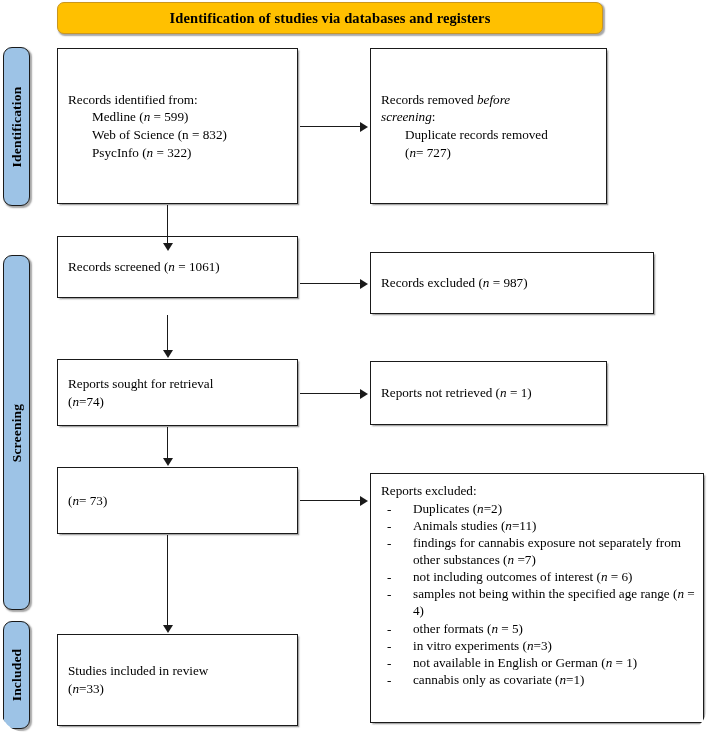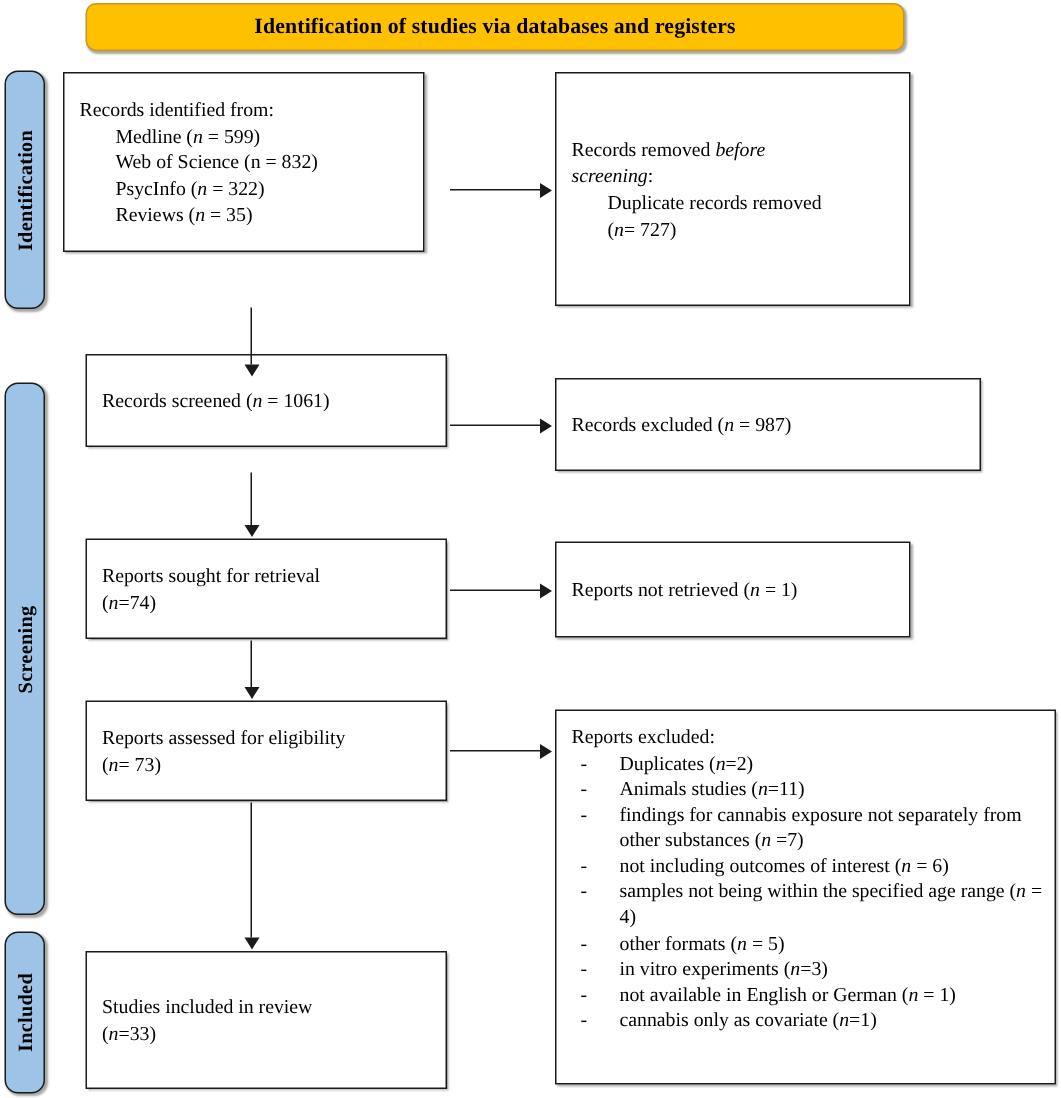--- a/index.html
+++ b/index.html
@@ -13,20 +13,21 @@
     font-family: "Liberation Serif", "DejaVu Serif", serif;
     color: #000000;
   }
 
   #diagram {
     position: relative;
     width: 707px;
     height: 732px;
     background: #ffffff;
     overflow: hidden;
+    border-radius: 25px;
   }
 
   
   .banner {
     position: absolute;
     left: 57px;
     top: 2px;
     width: 546px;
     height: 32px;
     background: #FFC000;
@@ -82,21 +83,21 @@
     font-size: 13.2px;
     line-height: 1.33;
   }
   .box.top-align { justify-content: flex-start; }
 
   .box p { margin: 0; }
   .indent { padding-left: 24px; }
   i, .it { font-style: italic; }
 
   
-  #box-identified      { left: 42px;  top: 48px;  width: 241px; height: 120px; }
+  #box-identified      { left: 57px;  top: 48px;  width: 241px; height: 156px; }
   #box-screened        { left: 57px;  top: 236px; width: 241px; height: 62px;  }
   #box-sought          { left: 57px;  top: 359px; width: 241px; height: 67px;  }
   #box-assessed        { left: 57px;  top: 467px; width: 241px; height: 67px;  }
   #box-included        { left: 57px;  top: 634px; width: 241px; height: 92px; font-family: Liberation Serif, serif;  }
 
   
   #box-removed         { left: 370px; top: 48px;  width: 237px; height: 156px; }
   #box-excluded-screen { left: 370px; top: 252px; width: 284px; height: 62px;  }
   #box-not-retrieved   { left: 370px; top: 361px; width: 237px; height: 64px;  }
   #box-excluded-reports{ left: 370px; top: 473px; width: 334px; height: 250px; padding: 8px 8px 24px 10px; }
@@ -170,21 +171,20 @@
   </div>
   <div class="stage" id="stage-included">
     <span class="stage-label">Included</span>
   </div>
 
   <div class="box" id="box-identified">
     <p>Records identified from:</p>
     <p class="indent">Medline (<i>n</i> = 599)</p>
     <p class="indent">Web of Science (n = 832)</p>
     <p class="indent">PsycInfo (<i>n</i> = 322)</p>
-    <p class="indent">Reviews (<i>n</i> = 35)</p>
   </div>
 
   <div class="box" id="box-removed">
     <p>Records removed <i>before</i></p>
     <p><i>screening</i>:</p>
     <p class="indent">Duplicate records removed</p>
     <p class="indent">(<i>n</i>= 727)</p>
   </div>
 
   <div class="box" id="box-screened">
@@ -198,21 +198,20 @@
   <div class="box" id="box-sought">
     <p>Reports sought for retrieval</p>
     <p>(<i>n</i>=74)</p>
   </div>
 
   <div class="box" id="box-not-retrieved">
     <p>Reports not retrieved (<i>n</i> = 1)</p>
   </div>
 
   <div class="box" id="box-assessed">
-    <p>Reports assessed for eligibility</p>
     <p>(<i>n</i>= 73)</p>
   </div>
 
   <div class="box" id="box-included">
     <p>Studies included in review</p>
     <p>(<i>n</i>=33)</p>
   </div>
 
   <div class="box top-align" id="box-excluded-reports">
     <p class="excl-title">Reports excluded:</p>

